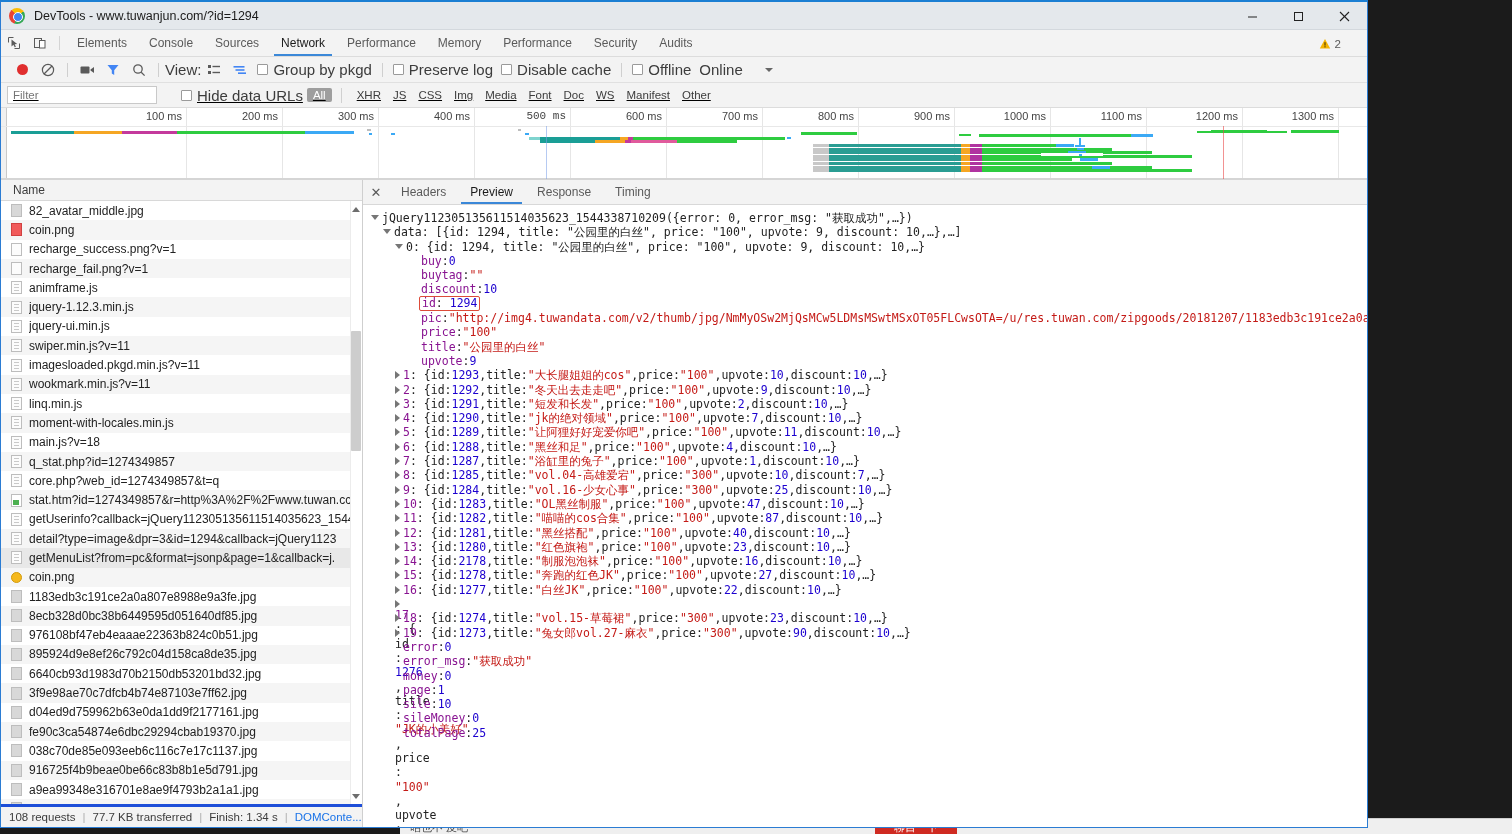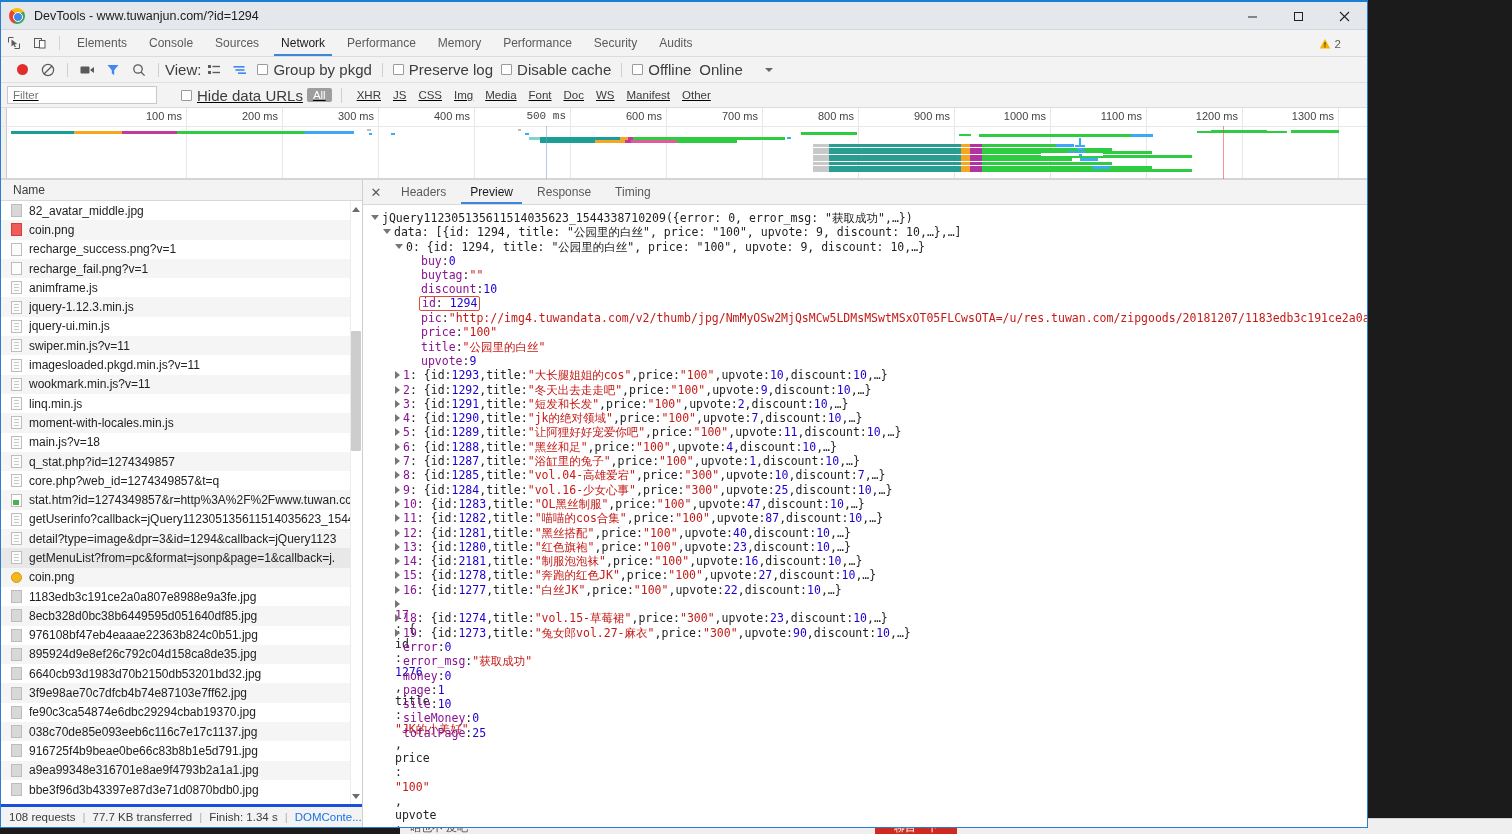--- a/index.html
+++ b/index.html
@@ -634,20 +634,24 @@
             <div class="net-row">
               <span class="file-ico img"></span>
               <span class="net-name">6640cb93d1983d70b2150db53201bd32.jpg</span>
             </div>
             <div class="net-row">
               <span class="file-ico img"></span>
               <span class="net-name">3f9e98ae70c7dfcb4b74e87103e7ff62.jpg</span>
             </div>
             <div class="net-row">
               <span class="file-ico img"></span>
+              <span class="net-name">d04ed9d759962b63e0da1dd9f2177161.jpg</span>
+            </div>
+            <div class="net-row">
+              <span class="file-ico img"></span>
               <span class="net-name">fe90c3ca54874e6dbc29294cbab19370.jpg</span>
             </div>
             <div class="net-row">
               <span class="file-ico img"></span>
               <span class="net-name">038c70de85e093eeb6c116c7e17c1137.jpg</span>
             </div>
             <div class="net-row">
               <span class="file-ico img"></span>
               <span class="net-name">916725f4b9beae0be66c83b8b1e5d791.jpg</span>
             </div>
@@ -1073,21 +1077,21 @@
             <span class="k-punct">: </span>
             <span class="k-num">10</span>
             <span class="k-punct">,…}</span>
           </div>
           <div class="jrow" style="padding-left: 24px;">
             <span class="tri closed"></span>
             <span class="k-idx">14</span>
             <span class="k-punct">: {</span>
             <span class="k-plain">id</span>
             <span class="k-punct">: </span>
-            <span class="k-num">2181</span>
+            <span class="k-num">2178</span>
             <span class="k-punct">, </span>
             <span class="k-plain">title</span>
             <span class="k-punct">: </span>
             <span class="k-str">"制服泡泡袜"</span>
             <span class="k-punct">, </span>
             <span class="k-plain">price</span>
             <span class="k-punct">: </span>
             <span class="k-str">"100"</span>
             <span class="k-punct">, </span>
             <span class="k-plain">upvote</span>

